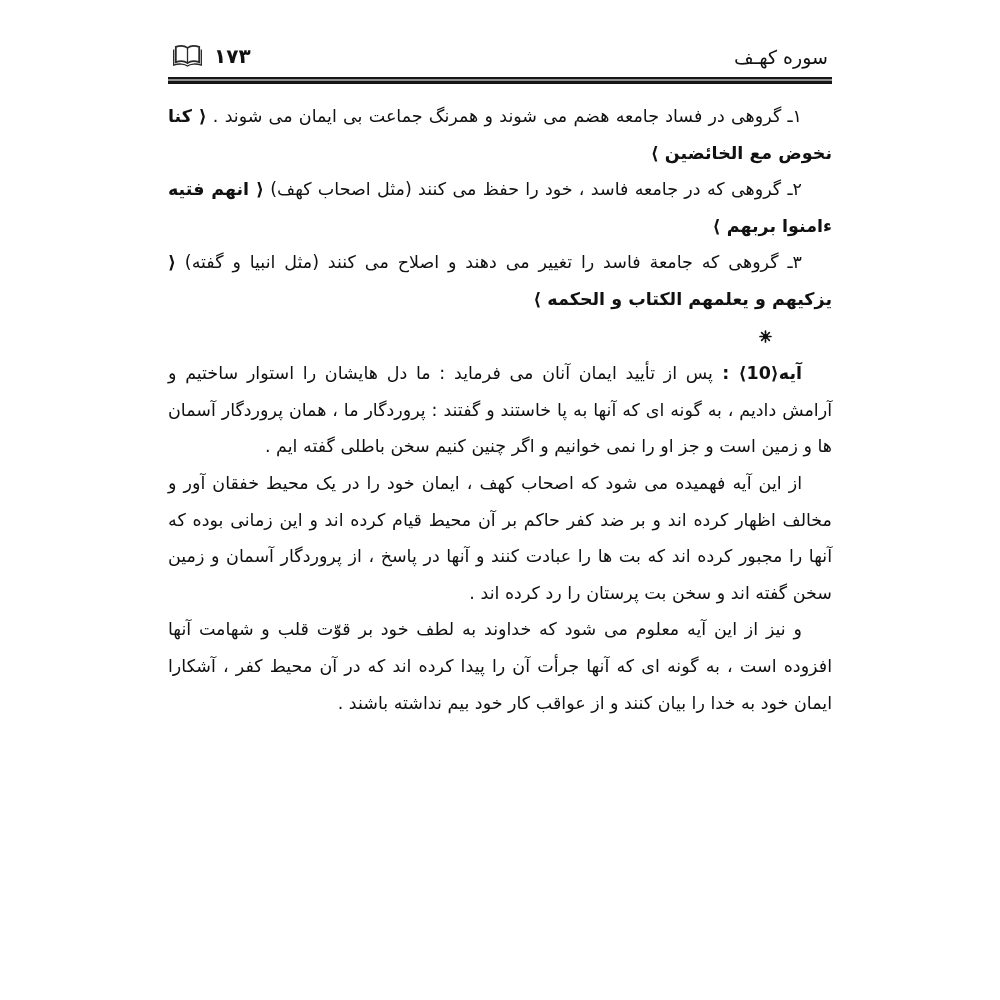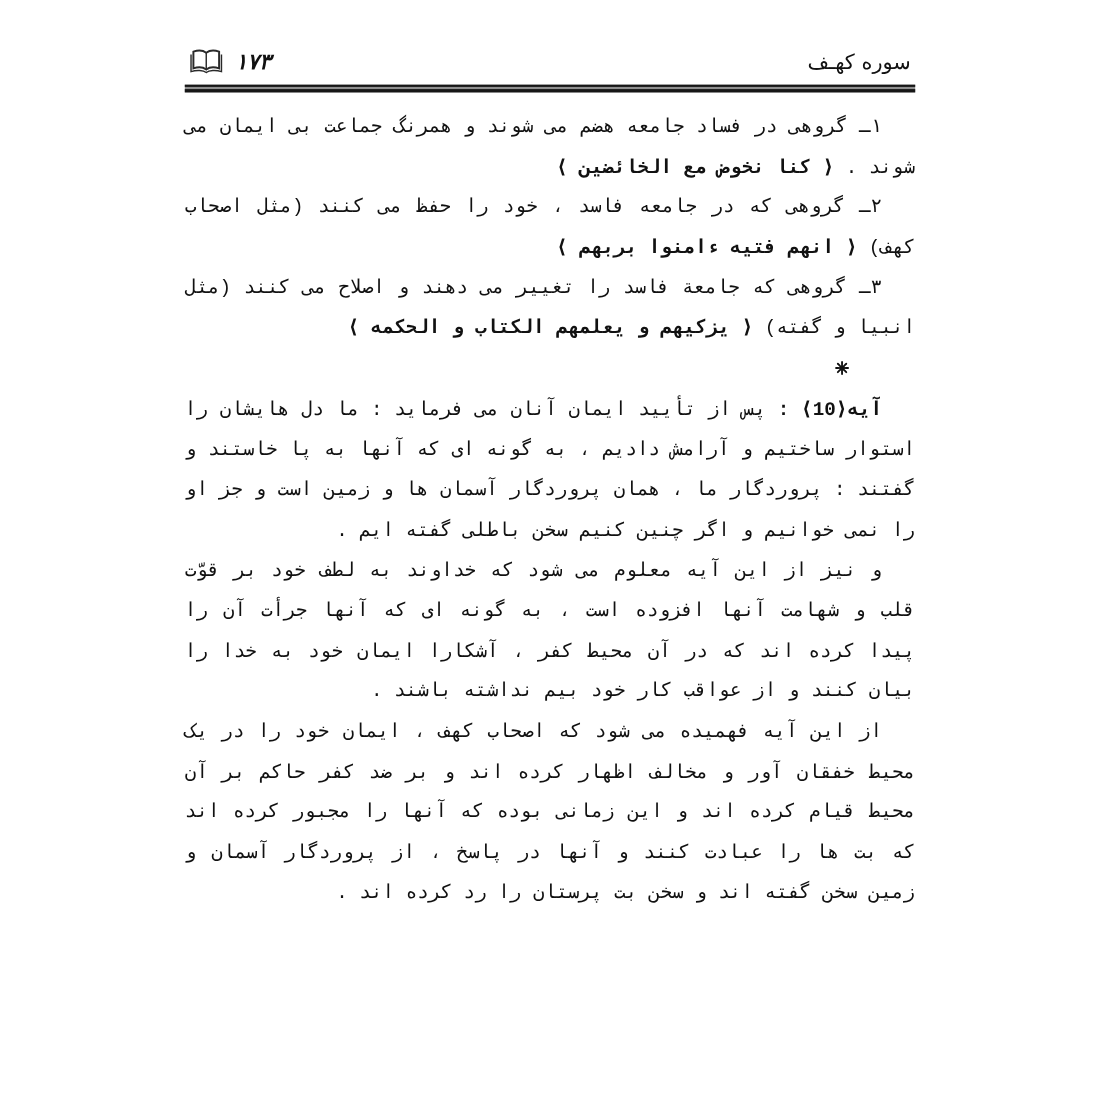--- a/index.html
+++ b/index.html
@@ -32,21 +32,20 @@
   .surah-title{
     margin:0;
     font-size:19px;
     font-weight:normal;
     letter-spacing:0;
   }
   .page-no-group{
     display:flex;
     align-items:center;
     gap:11px;
-    font-style:italic;
   }
   .page-no{
     font-size:20px;
     font-weight:600;
   }
   .book-icon svg{display:block;}
   
   .rule{
     height:2px;
     background:#8f8f8f;
@@ -57,21 +56,20 @@
   .content{
     padding-top:14px;
     font-size:17.5px;
     line-height:36.6px;
     text-align:justify;
     text-justify:inter-word;
   }
   p.para{
     margin:0;
     text-indent:30px;
-    font-family:Liberation Mono, monospace;
   }
   p.para .bold{
     font-weight:bold;
   }
   .bullet{
     display:inline-block;
     vertical-align:-1px;
     margin-left:5px;
   }
   .bullet svg{display:inline-block;}
@@ -109,18 +107,18 @@
                 <line x1="10" y1="15" x2="10" y2="18.4"></line>
                 <line x1="1.6" y1="10" x2="5" y2="10"></line>
                 <line x1="15" y1="10" x2="18.4" y2="10"></line>
                 <line x1="4.1" y1="4.1" x2="6.5" y2="6.5"></line>
                 <line x1="13.5" y1="13.5" x2="15.9" y2="15.9"></line>
                 <line x1="4.1" y1="15.9" x2="6.5" y2="13.5"></line>
                 <line x1="13.5" y1="6.5" x2="15.9" y2="4.1"></line>
               </g>
             </svg></span></p>
         <p class="para"><span class="bold">آیه⟨10⟩ : </span><span>پس از تأیید ایمان آنان می فرماید : ما دل هایشان را استوار ساختیم و آرامش دادیم ، به گونه ای که آنها به پا خاستند و گفتند : پروردگار ما ، همان پروردگار آسمان ها و زمین است و جز او را نمی خوانیم و اگر چنین کنیم سخن باطلی گفته ایم .</span></p>
+        <p class="para"><span>از این آیه فهمیده می شود که اصحاب کهف ، ایمان خود را در یک محیط خفقان آور و مخالف اظهار کرده اند و بر ضد کفر حاکم بر آن محیط قیام کرده اند و این زمانی بوده که آنها را مجبور کرده اند که بت ها را عبادت کنند و آنها در پاسخ ، از پروردگار آسمان و زمین سخن گفته اند و سخن بت پرستان را رد کرده اند .</span></p>
         <p class="para"><span>و نیز از این آیه معلوم می شود که خداوند به لطف خود بر قوّت قلب و شهامت آنها افزوده است ، به گونه ای که آنها جرأت آن را پیدا کرده اند که در آن محیط کفر ، آشکارا ایمان خود به خدا را بیان کنند و از عواقب کار خود بیم نداشته باشند .</span></p>
-        <p class="para"><span>از این آیه فهمیده می شود که اصحاب کهف ، ایمان خود را در یک محیط خفقان آور و مخالف اظهار کرده اند و بر ضد کفر حاکم بر آن محیط قیام کرده اند و این زمانی بوده که آنها را مجبور کرده اند که بت ها را عبادت کنند و آنها در پاسخ ، از پروردگار آسمان و زمین سخن گفته اند و سخن بت پرستان را رد کرده اند .</span></p>
       </main>
 
   </div>
 </div>
 
 </body></html>

